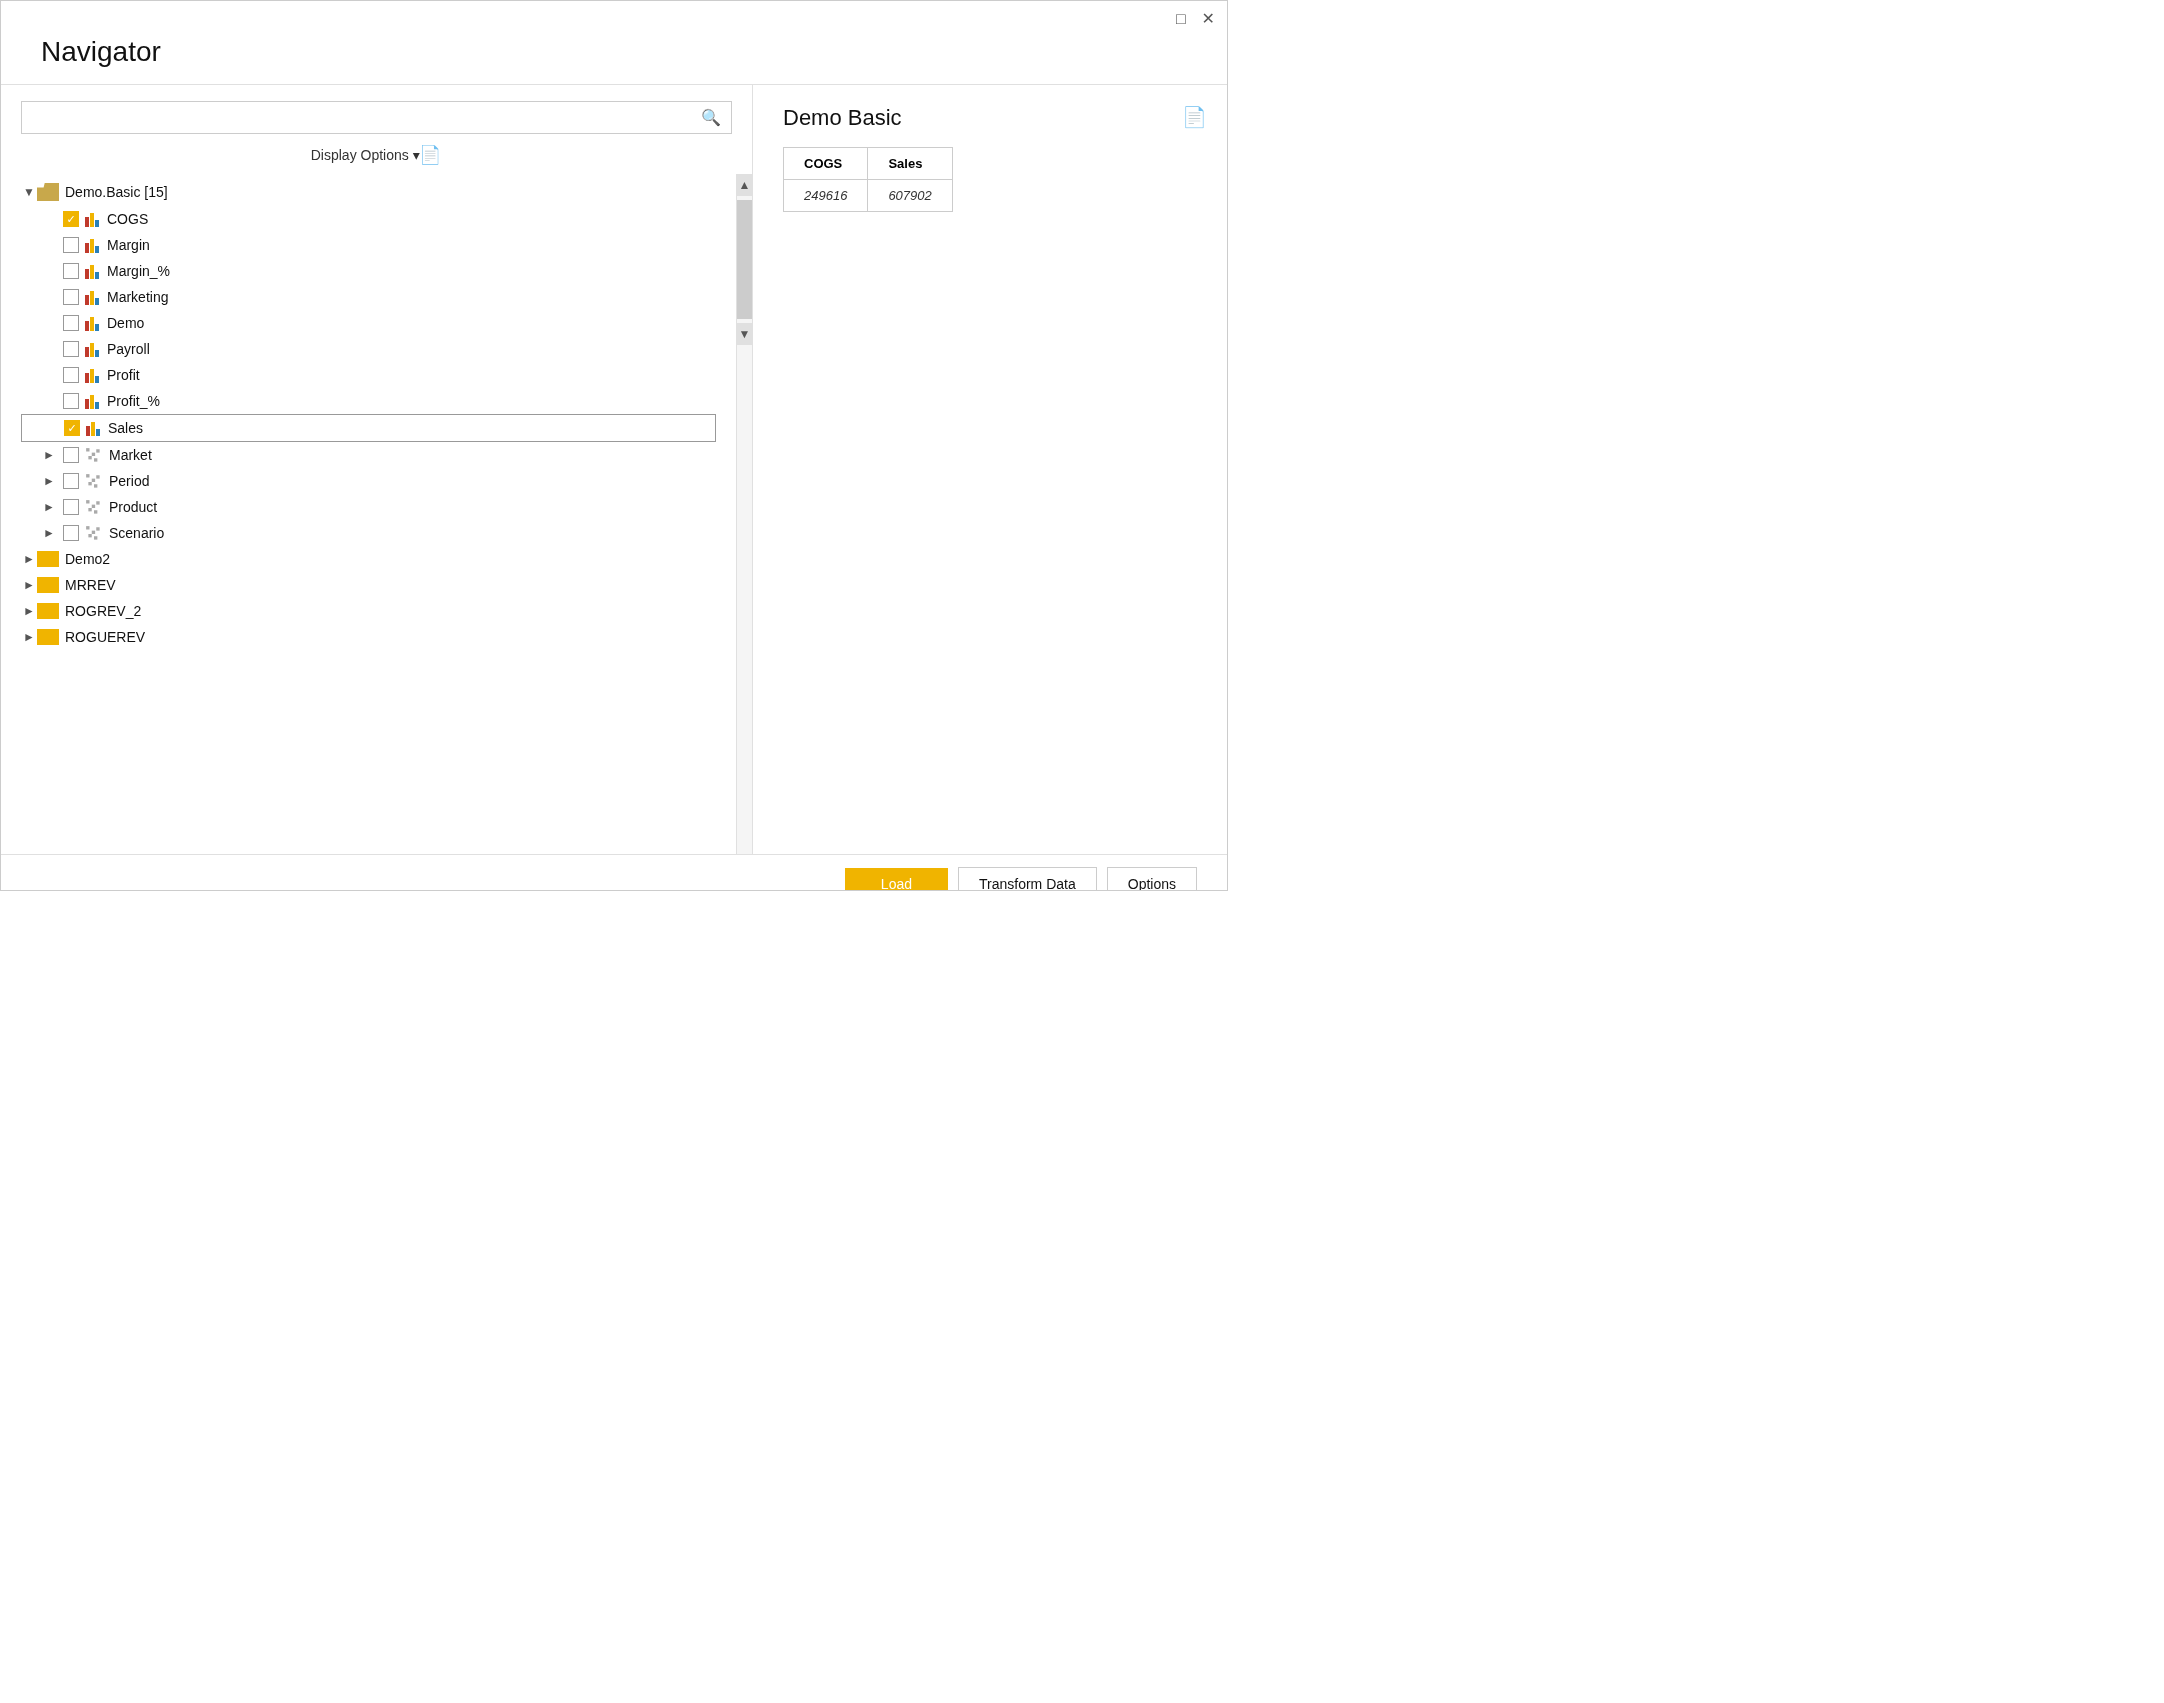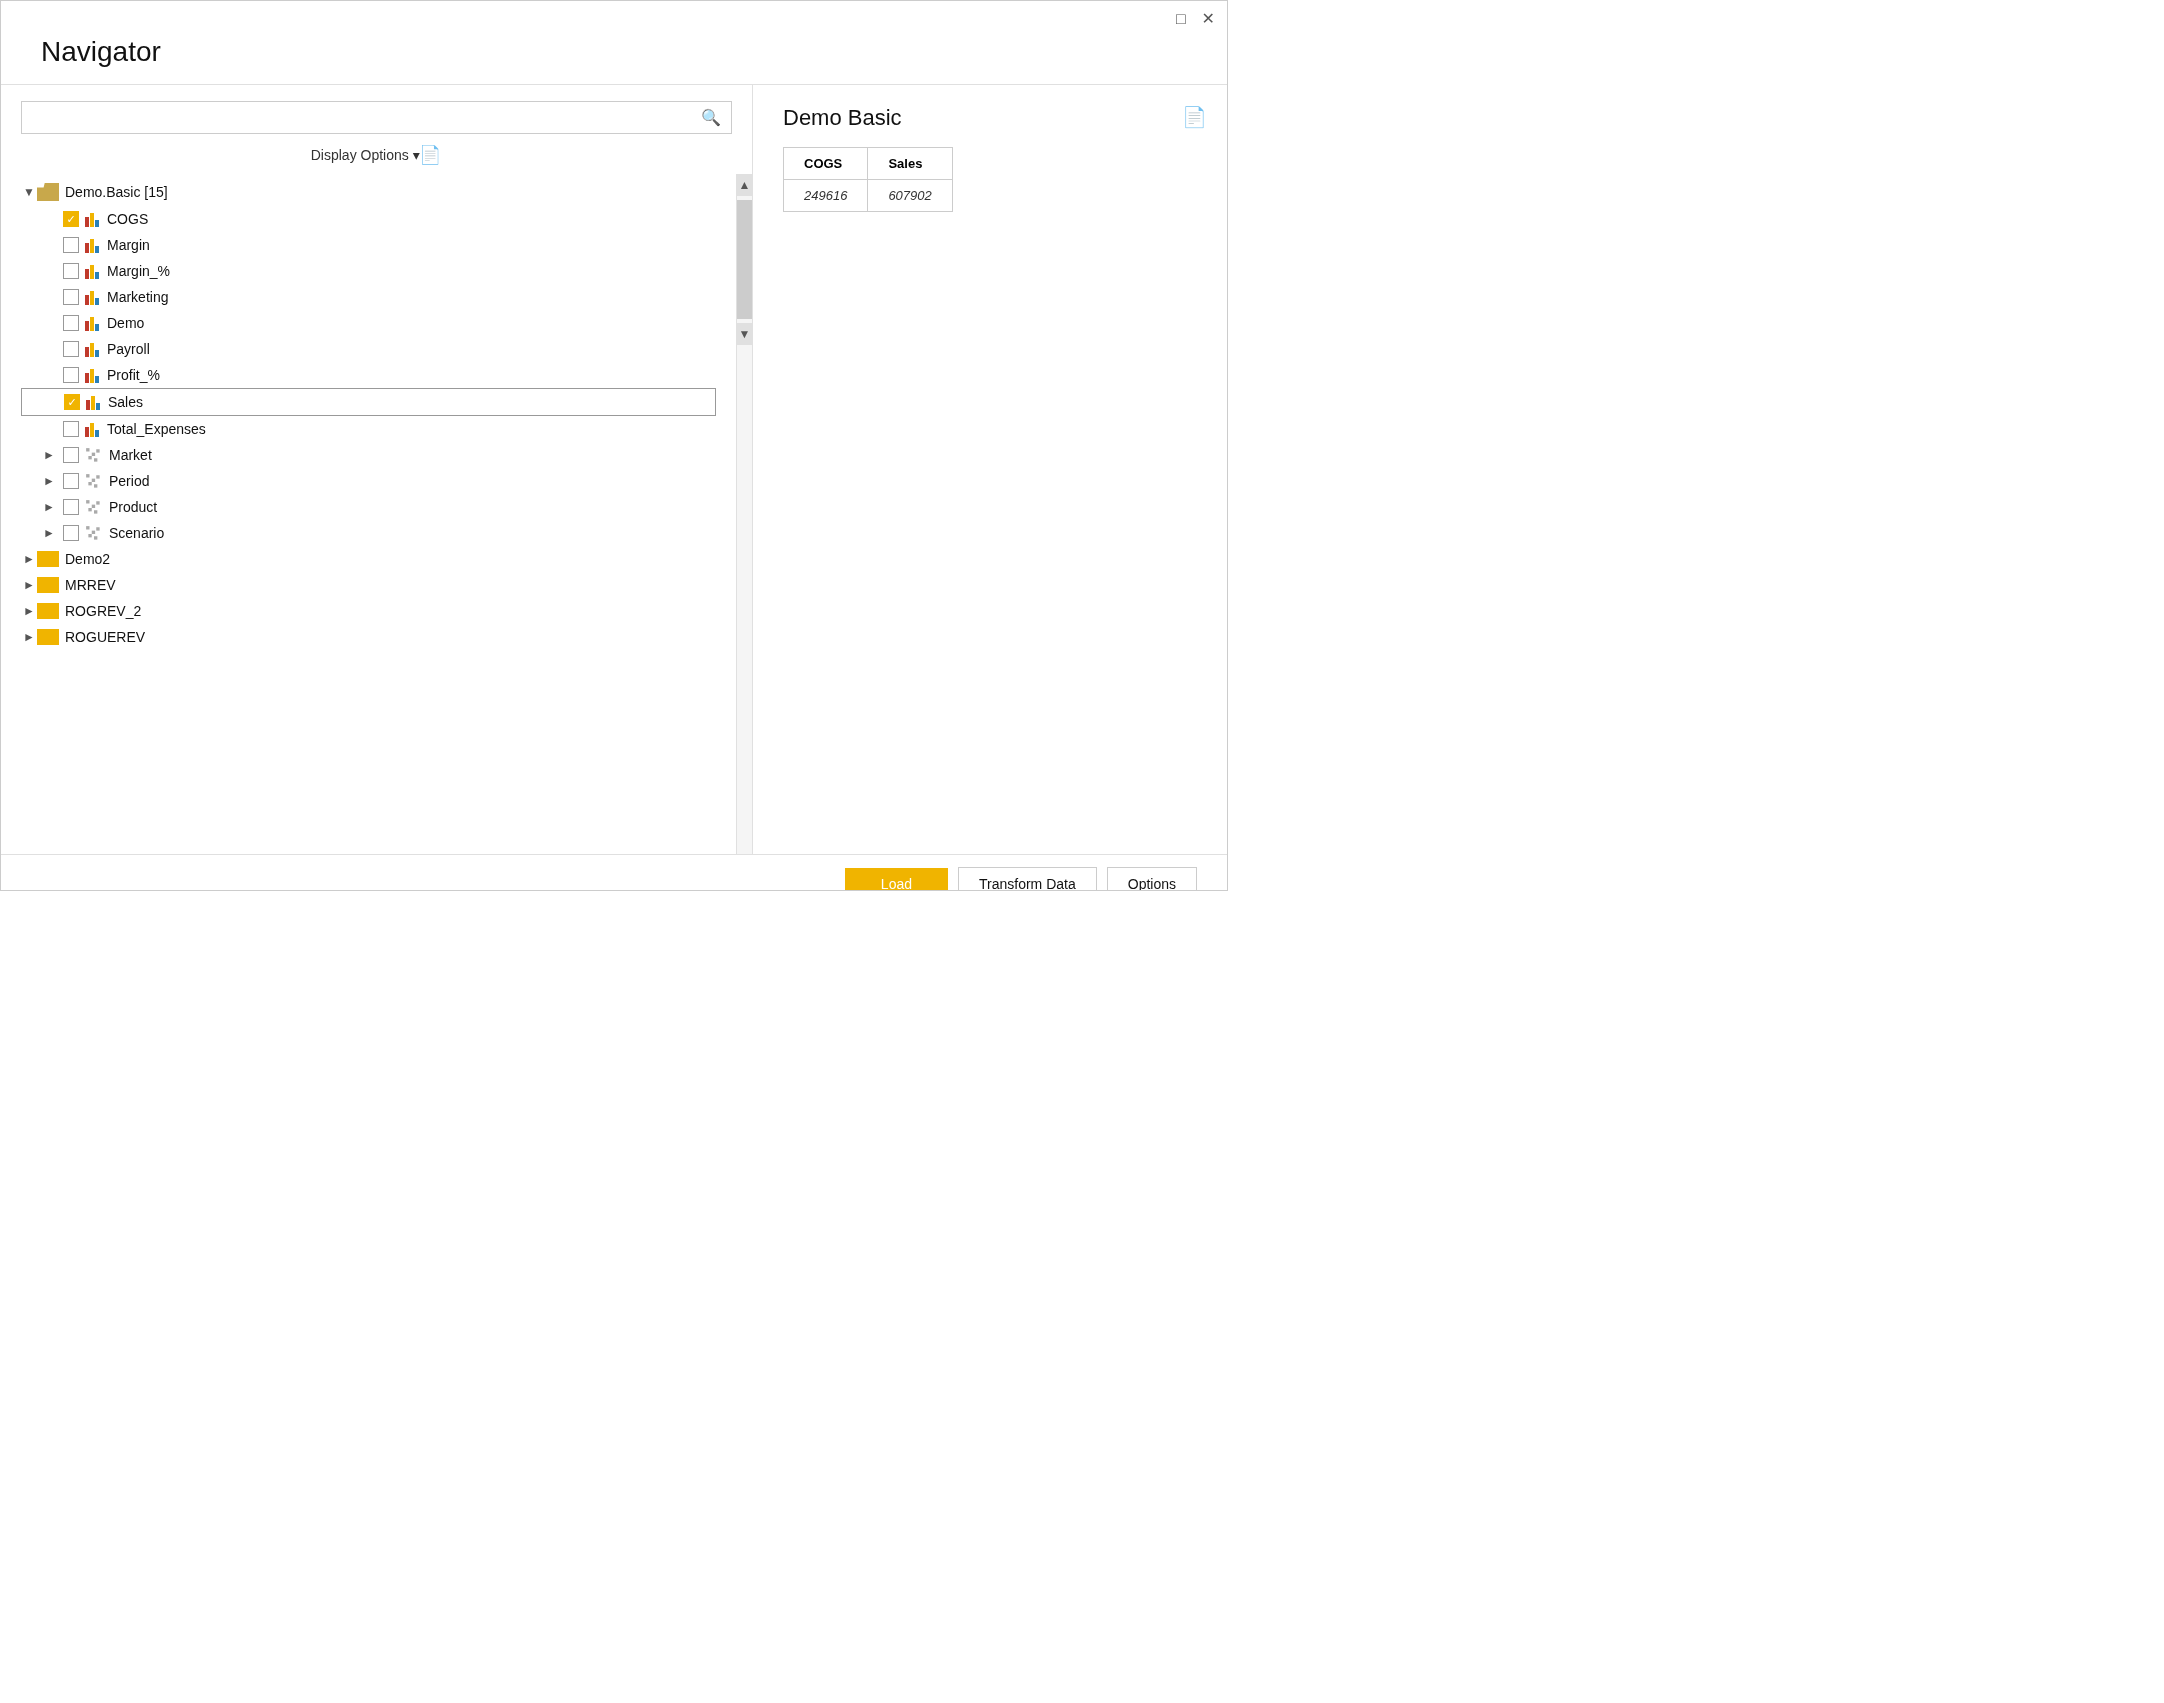--- a/index.html
+++ b/index.html
@@ -329,20 +329,30 @@
           <span class="expand-arrow">&nbsp;</span>
           <span class="checkbox"></span>
           <span class="bar-icon">
             <span class="b1" style="height:10px;"></span>
             <span class="b2" style="height:14px;"></span>
             <span class="b3" style="height:7px;"></span>
           </span>
           <span class="item-label">Payroll</span>
         </div>
 
+        <div class="tree-item indent-1">
+          <span class="expand-arrow">&nbsp;</span>
+          <span class="checkbox"></span>
+          <span class="bar-icon">
+            <span class="b1" style="height:10px;"></span>
+            <span class="b2" style="height:14px;"></span>
+            <span class="b3" style="height:7px;"></span>
+          </span>
+          <span class="item-label">Profit</span>
+        </div>
 
         <div class="tree-item indent-1">
           <span class="expand-arrow">&nbsp;</span>
           <span class="checkbox"></span>
           <span class="bar-icon">
             <span class="b1" style="height:10px;"></span>
             <span class="b2" style="height:14px;"></span>
             <span class="b3" style="height:7px;"></span>
           </span>
           <span class="item-label">Profit_%</span>
@@ -352,30 +362,20 @@
           <span class="expand-arrow">&nbsp;</span>
           <span class="checkbox checked"></span>
           <span class="bar-icon">
             <span class="b1" style="height:10px;"></span>
             <span class="b2" style="height:14px;"></span>
             <span class="b3" style="height:7px;"></span>
           </span>
           <span class="item-label">Sales</span>
         </div>
 
-        <div class="tree-item indent-1">
-          <span class="expand-arrow">&nbsp;</span>
-          <span class="checkbox"></span>
-          <span class="bar-icon">
-            <span class="b1" style="height:10px;"></span>
-            <span class="b2" style="height:14px;"></span>
-            <span class="b3" style="height:7px;"></span>
-          </span>
-          <span class="item-label">Total_Expenses</span>
-        </div>
 
         <div class="tree-item indent-1">
           <span class="expand-arrow">►</span>
           <span class="checkbox"></span>
           <span style="display:inline-block;width:18px;height:16px;margin-right:6px;">
             <svg viewBox="0 0 16 16">
                 <rect x="1" y="1" width="3" height="3" fill="#aaa"></rect>
                 <rect x="6" y="5" width="3" height="3" fill="#aaa"></rect>
                 <rect x="10" y="2" width="3" height="3" fill="#aaa"></rect>
                 <rect x="3" y="8" width="3" height="3" fill="#aaa"></rect>

